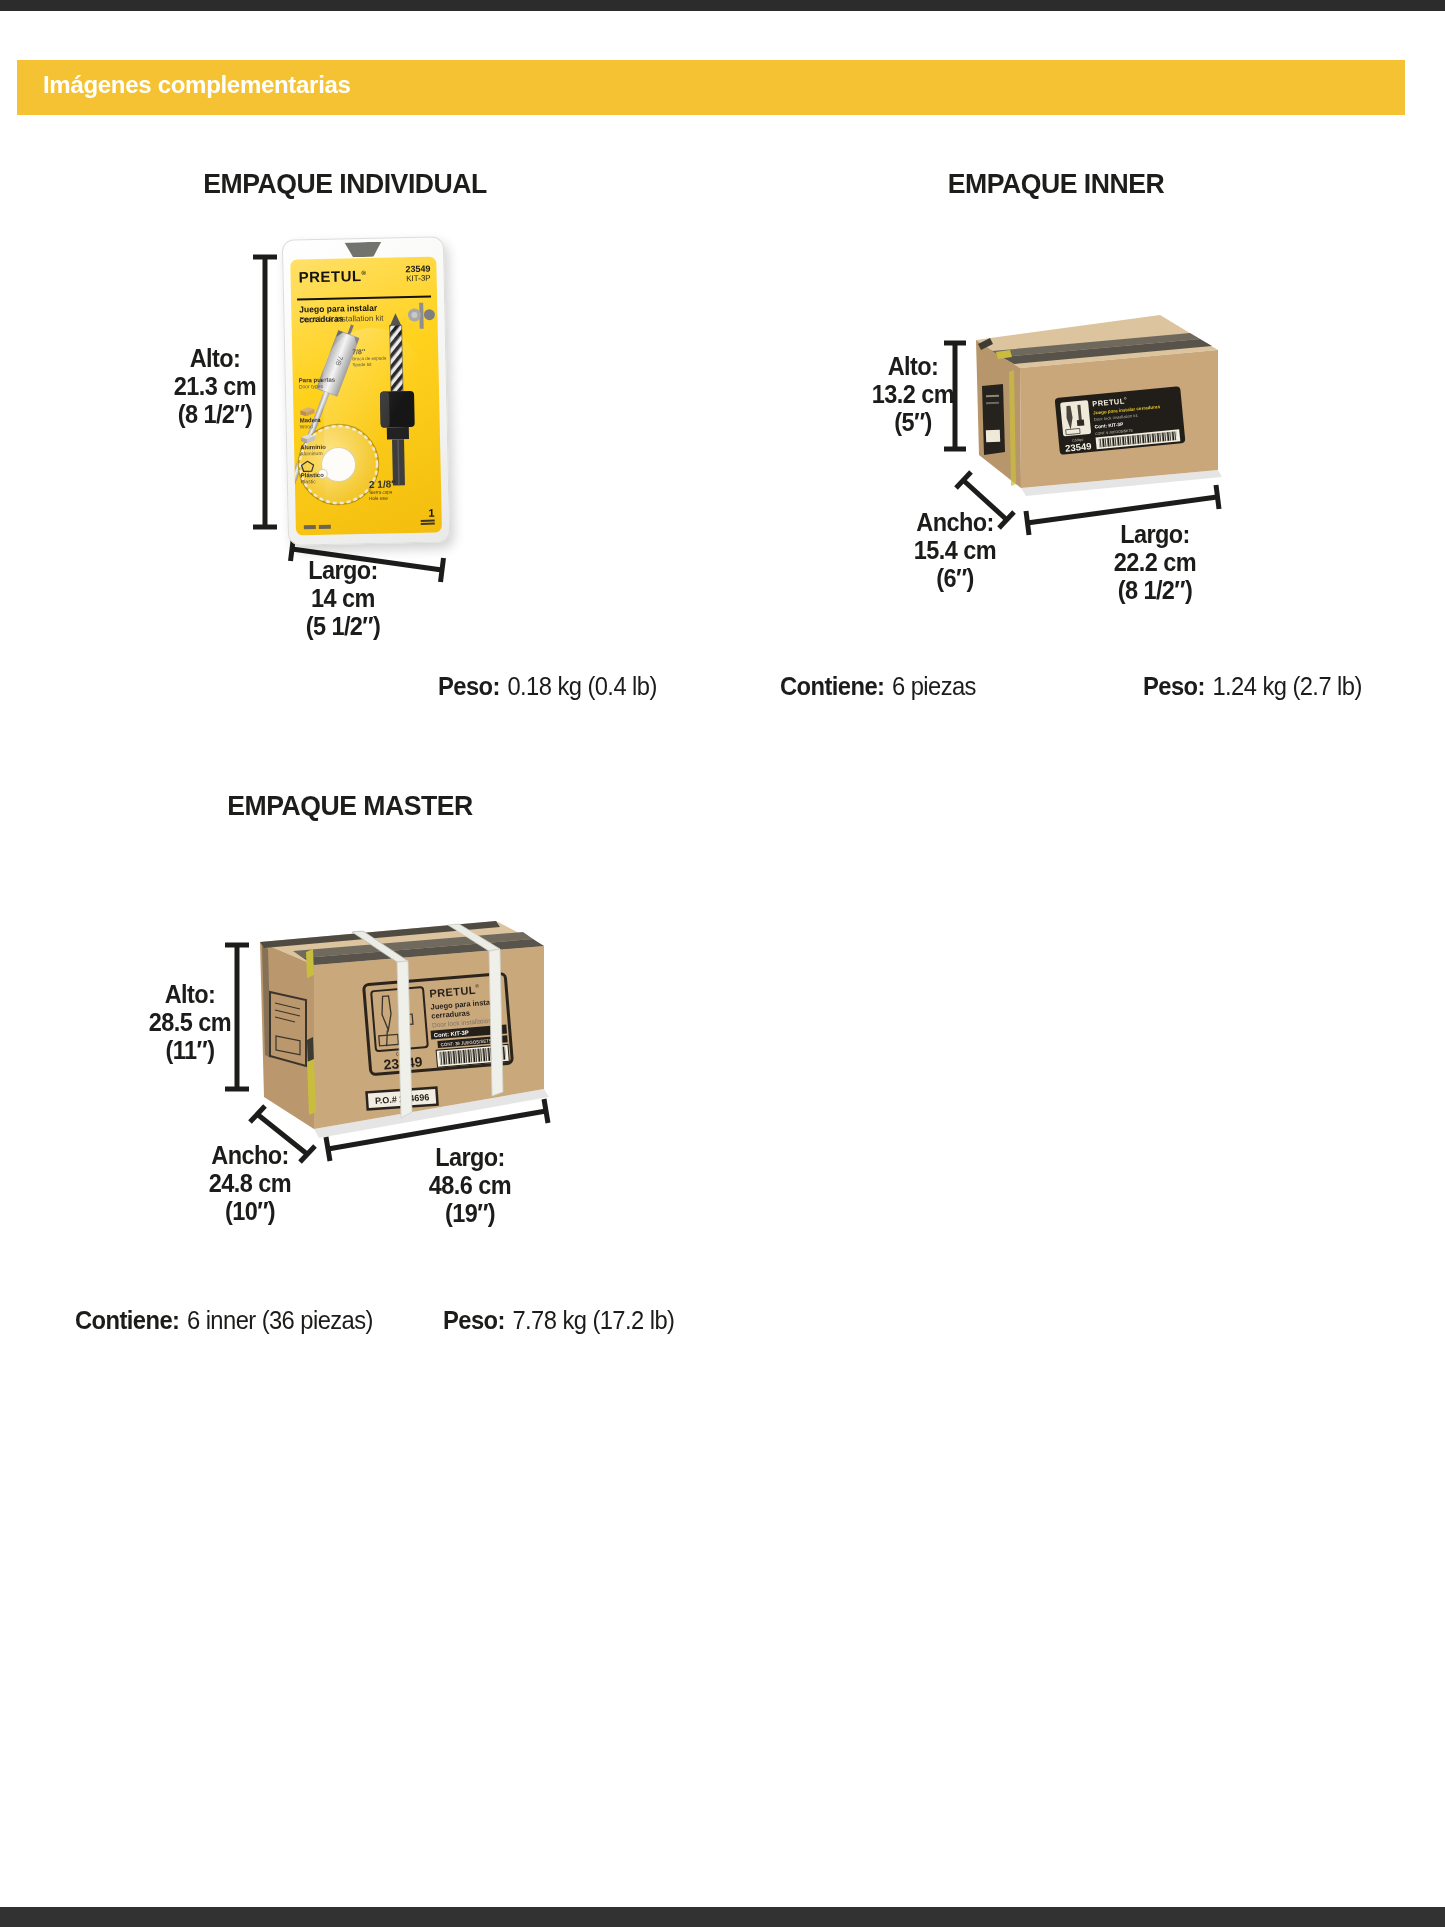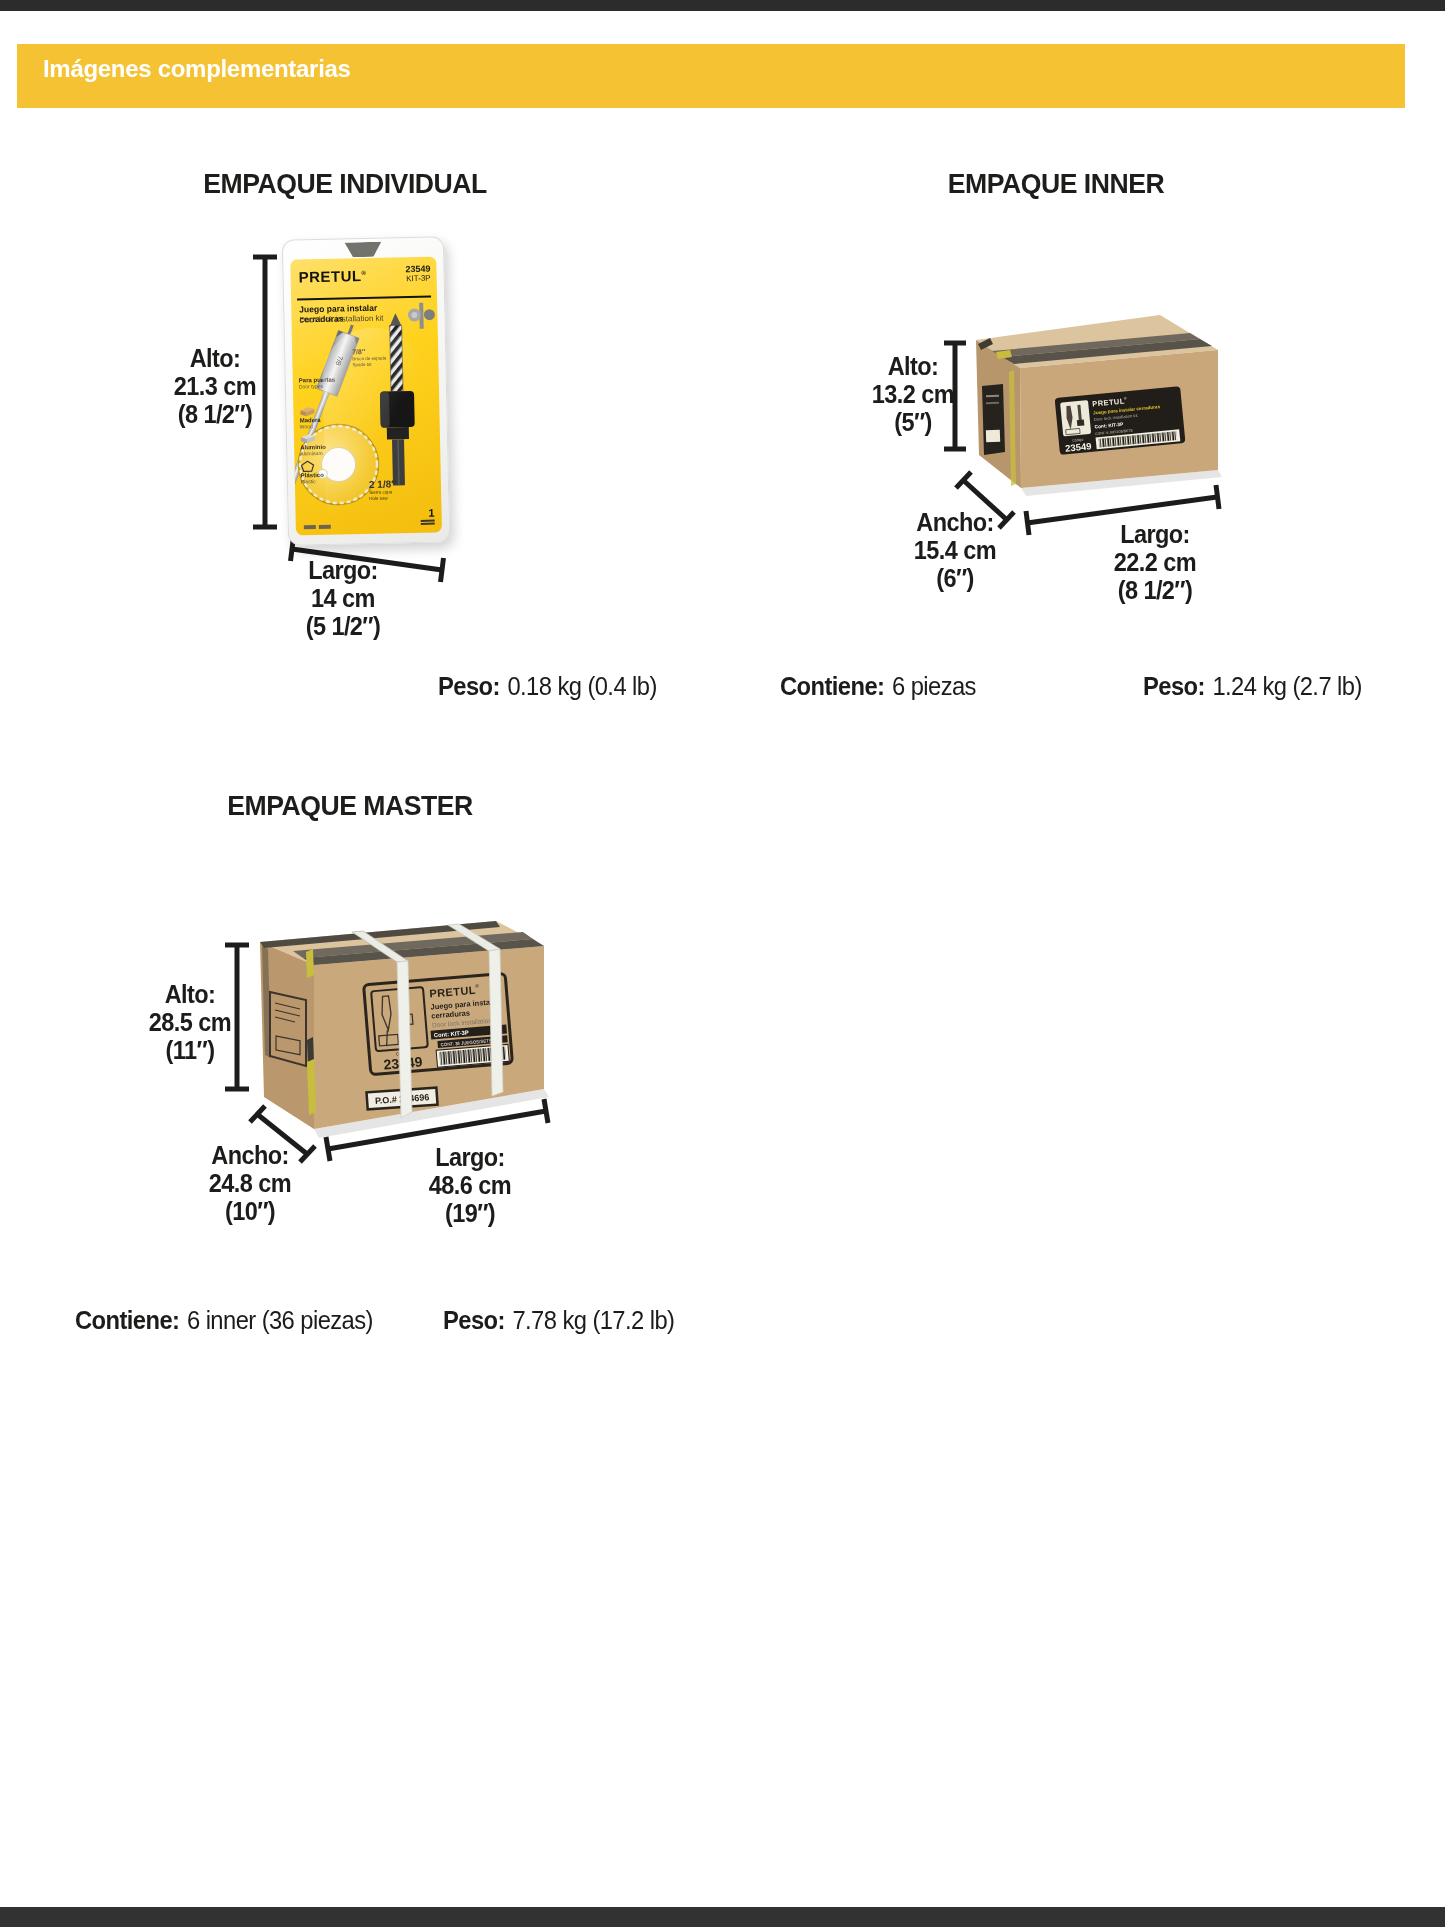--- a/index.html
+++ b/index.html
@@ -1,21 +1,21 @@
 <!DOCTYPE html>
 <html><head>
 <meta charset="utf-8">
 <style>
   html,body{margin:0;padding:0;background:#fff;}
   body{width:1445px;height:1927px;position:relative;overflow:hidden;
        font-family:"Liberation Sans","DejaVu Sans",sans-serif;color:#1c1c1a;}
   .abs{position:absolute;}
   .topbar{left:0;top:0;width:1445px;height:11px;background:#2c2c2c;}
   .bottombar{left:0;top:1907px;width:1445px;height:20px;background:#323232;}
-  .header{left:17px;top:44px;width:1388px;height:64px;background:#f5c233;}
+  .header{left:17px;top:60px;width:1388px;height:55px;background:#f5c233;}
   .header-title{position:absolute;left:26px;top:0;height:49px;line-height:49px;
        color:#fff;font-size:24px;font-weight:bold;letter-spacing:-0.3px;}
   .sec-title{width:370px;text-align:center;font-size:28px;font-weight:bold;
        letter-spacing:-0.5px;transform:scaleX(.95);color:#1d1d1b;white-space:nowrap;}
   .dim-label{width:170px;text-align:center;font-size:25px;font-weight:bold;
        line-height:28px;letter-spacing:-0.6px;transform:scaleX(.94);color:#1c1c1a;z-index:3;}
   .meta{font-size:25px;letter-spacing:-0.6px;transform:scaleX(.95);
        transform-origin:left center;white-space:nowrap;z-index:3;}
   .meta .b{font-weight:bold;margin-right:8px;}
   svg{display:block;}

